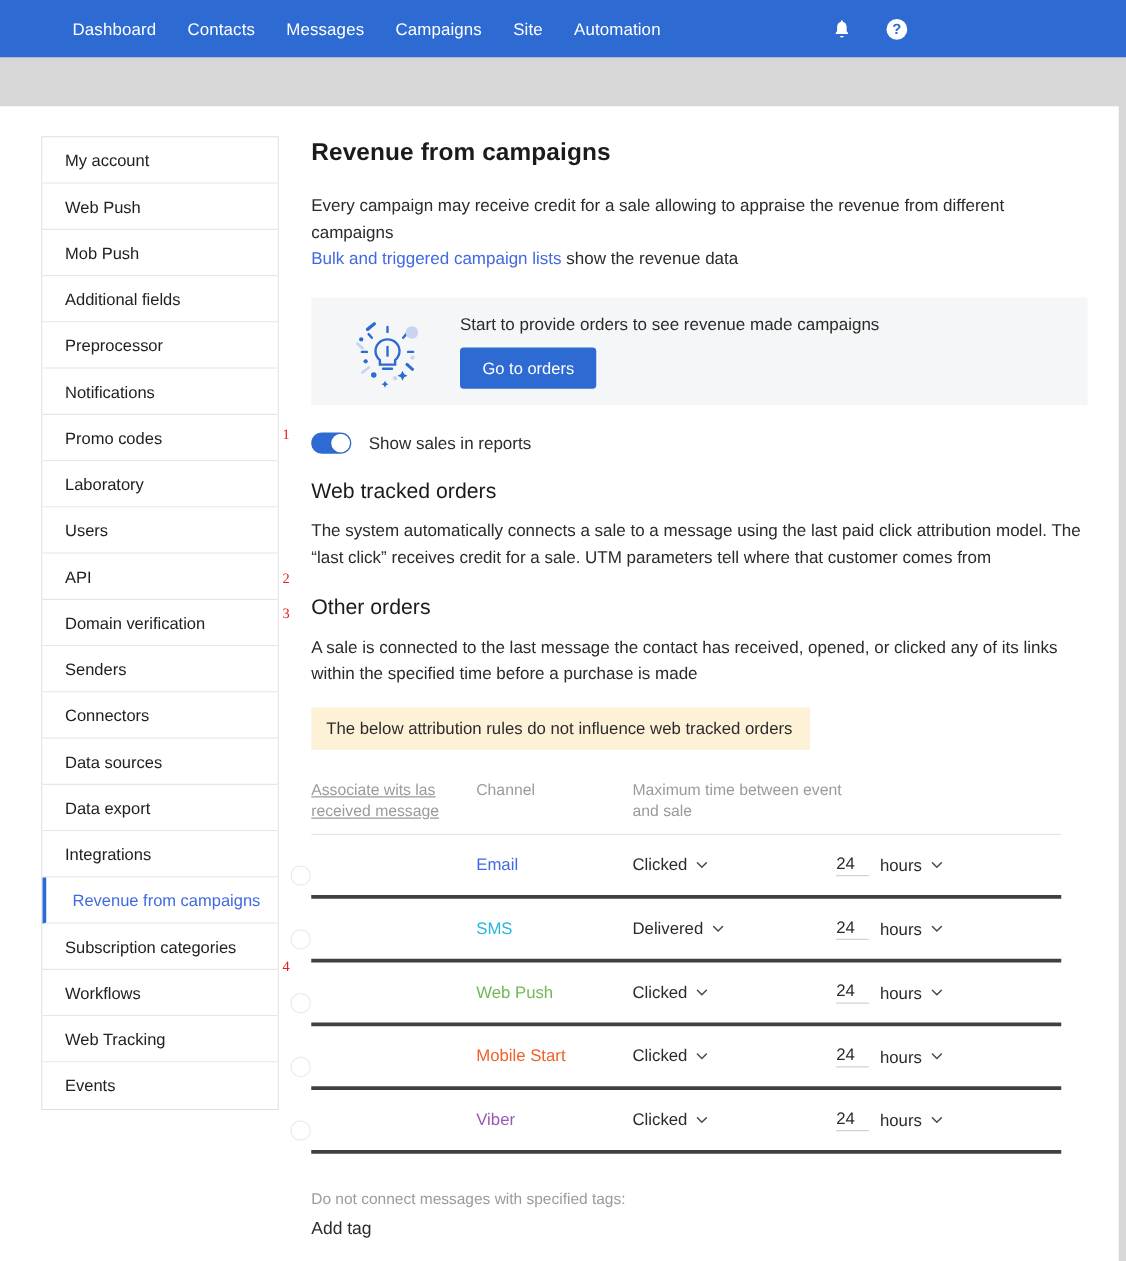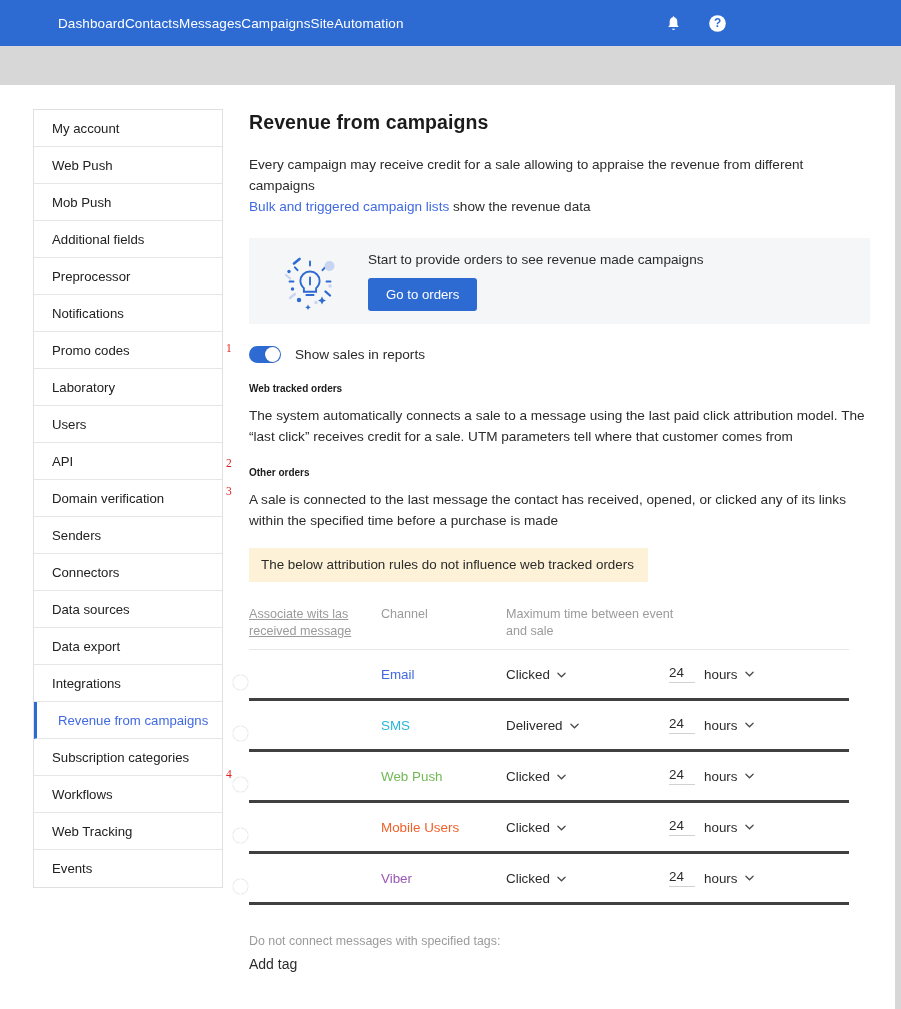--- a/index.html
+++ b/index.html
@@ -12,21 +12,21 @@
   }
 
   
   .topnav {
     height: 46px;
     background: #2d6ad1;
     display: flex;
     align-items: center;
     padding: 0 24px 0 58px;
   }
-  .nav-links { display: flex; align-items: flex-end; }
+  .nav-links { display: flex; align-items: flex-end; gap: 25px; }
   .nav-link {
     color: #ffffff;
     font-size: 13.5px;
     letter-spacing: .1px;
     cursor: pointer;
     white-space: nowrap;
   }
   .nav-spacer { flex: 1; }
   .nav-icons { display: flex; align-items: center; gap: 24px; margin-right: 150px; }
   .nav-icon { width: 20px; height: 20px; display: flex; align-items: center; justify-content: center; cursor: pointer; }
@@ -126,22 +126,22 @@
   }
   .switch::after {
     content: ""; position: absolute; top: 1px; right: 1px;
     width: 15px; height: 15px; border-radius: 50%;
     background: #ffffff;
     box-shadow: 0 0 1px rgba(0,0,0,.35);
   }
   .toggle-label { margin-left: 14px; font-size: 13.6px; color: #2b2b2b; }
 
   h2.section {
-    font-size: 10px;
-    font-weight: bold;
+    font-size: 17px;
+    font-weight: normal;
     color: #1b1b1b;
     margin-top: 20px;
     margin-bottom: 11px;
   }
 
   .notice {
     margin-top: 17px;
     background: #fdf1d7;
     display: inline-block;
     padding: 9px 14px 10px 12px;
@@ -451,21 +451,21 @@
                 </svg>
             </span>
           </div>
         </div>
 
         <div class="tbl-row">
           <div class="c1">
             <span class="switch"></span>
           </div>
           <div class="c2">
-            <span class="ch-name" style="color:#f0622a">Mobile Users</span>
+            <span class="ch-name" style="color:#f0622a">Mobile Start</span>
           </div>
           <div class="c3">
             <span class="sel">
               <span>Clicked</span>
               <svg class="caret" viewBox="0 0 10 6">
                   <path d="M1 1l4 4 4-4" stroke="#4a4a4a" stroke-width="1.4" fill="none" stroke-linecap="round"></path>
                 </svg>
             </span>
           </div>
           <div class="c4 unit-wrap">

